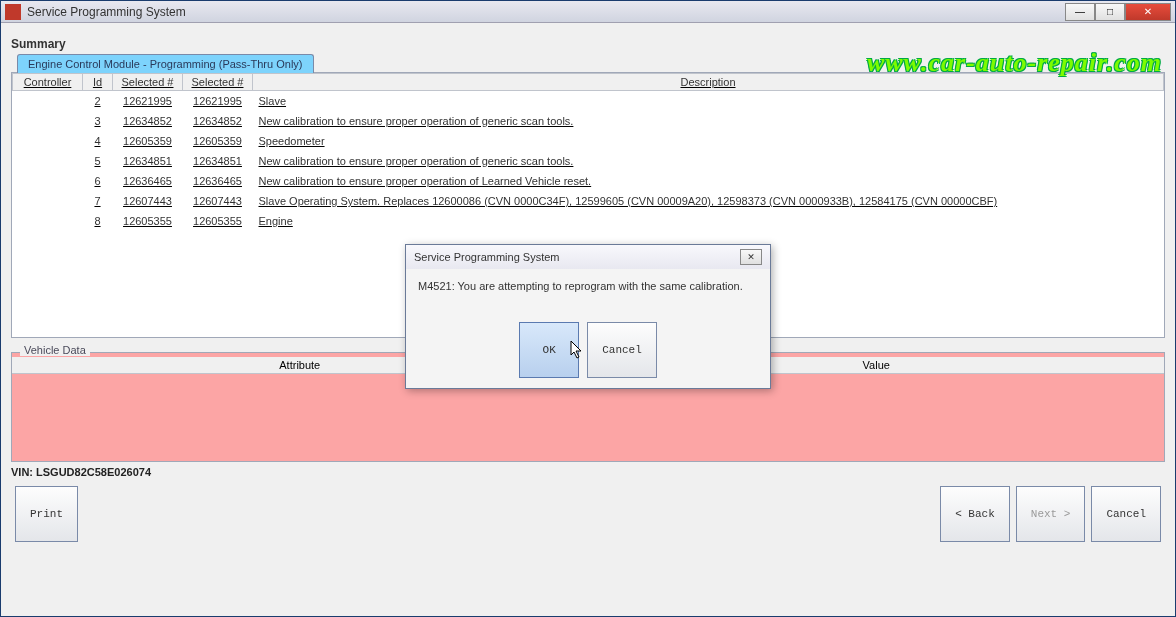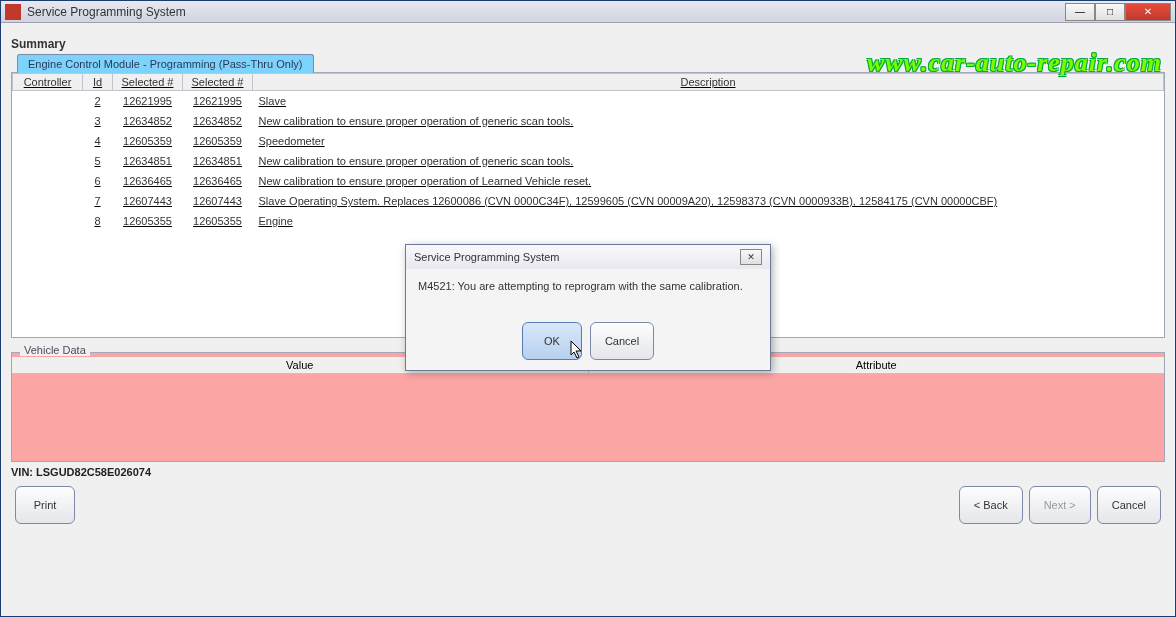--- a/index.html
+++ b/index.html
@@ -141,26 +141,27 @@
   color: #222;
 }
 .footer {
   display: flex;
   justify-content: space-between;
   padding: 6px 4px 0 4px;
 }
 .btn {
   border: 1px solid #7a8aa8;
   background: linear-gradient(#fdfdfd,#e4e6ea);
-  padding: 12px 14px;
+  padding: 21px 14px;
   font-size: 11px;
   color: #333;
   cursor: pointer;
-  border-radius: 6px;
+  border-radius: 0;
   min-width: 60px;
+  font-family: Liberation Mono, monospace;
 }
 .btn.disabled { color: #9a9a9a; cursor: default; }
 .footer-right { display: flex; gap: 6px; }
 
 
 .dialog {
   position: absolute;
   left: 405px; top: 244px;
   width: 366px;
   border: 1px solid #6a7a98;
@@ -302,22 +303,22 @@
               <td class="col-num">12605355</td>
               <td class="col-desc">Engine</td>
             </tr>
           </tbody>
       </table>
     </div>
 
     <div class="vehicle-box">
       <div class="vehicle-label">Vehicle Data</div>
       <div class="vehicle-header">
+        <div>Attribute</div>
         <div>Value</div>
-        <div>Attribute</div>
       </div>
     </div>
 
     <div class="vin-line">VIN: LSGUD82C58E026074</div>
 
     <div class="footer">
       <button class="btn">Print</button>
       <div class="footer-right">
         <button class="btn">&lt; Back</button>
         <button class="btn disabled">Next &gt;</button>

